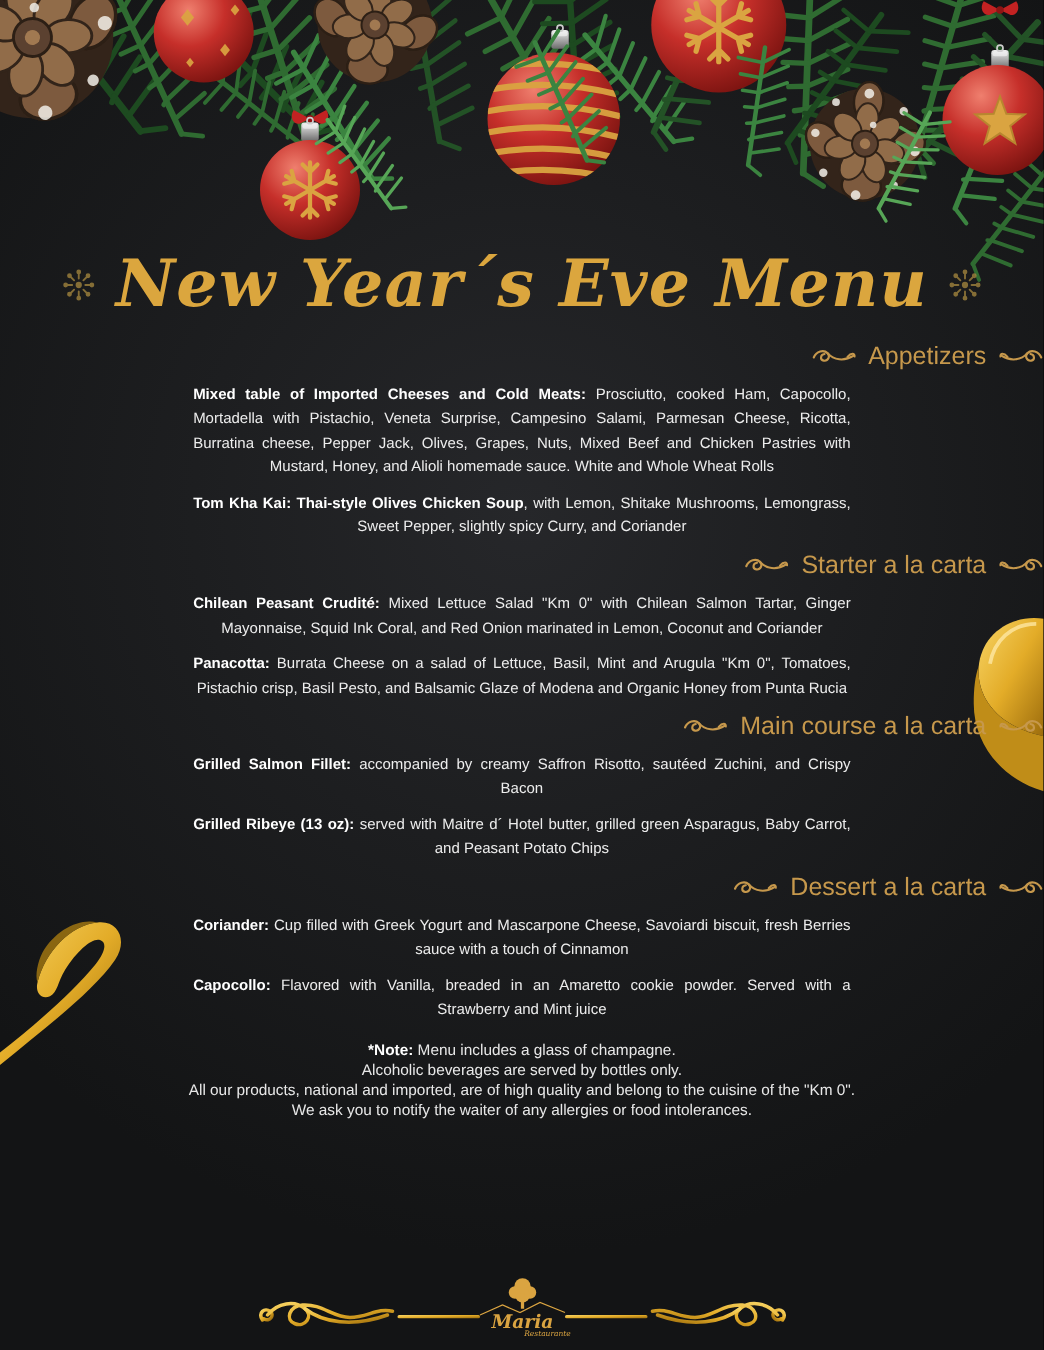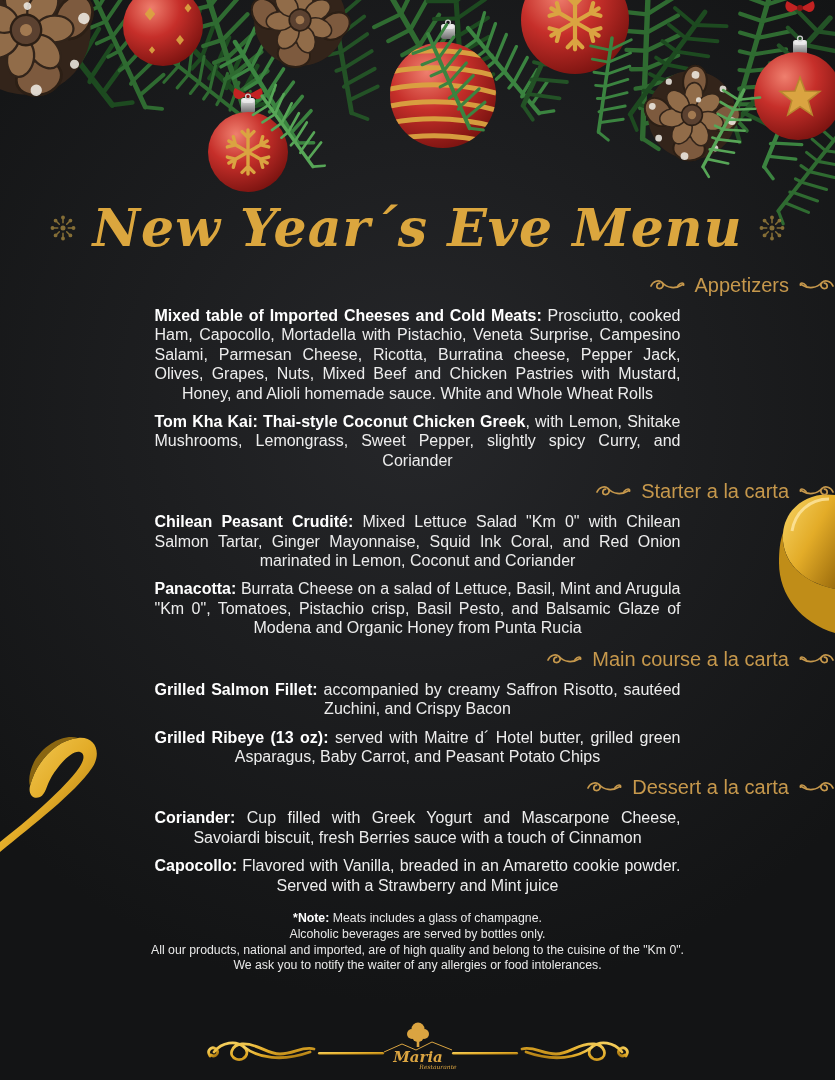--- a/index.html
+++ b/index.html
@@ -18,21 +18,21 @@
     font-family:"DejaVu Serif", serif;font-style:italic;font-weight:bold;
     font-size:52px;line-height:72px;color:#DBA63E;letter-spacing:1px;margin:0;
   }
   .sparkle{opacity:.75;}
   .section-head{
     display:flex;align-items:center;justify-content:flex-end;gap:9px;
     color:#C6984C;font-size:20px;font-weight:400;margin:10px 0 7px;
   }
   .flourish{color:#C6984C;}
   .flourish.mir{transform:scaleX(-1);}
-  .col{width:526px;margin:0 auto;color:#EDEDED;font-size:16px;line-height:19.4px;
+  .col{width:526px;margin:0 auto;color:#EDEDED;font-size:12px;line-height:19.4px;
        text-align:justify;text-align-last:center;}
   .col p{margin:9px 0;}
   .col b{color:#FFFFFF;}
   .notes{width:540px;margin:16px auto 0;color:#E8E8E8;font-size:12.3px;line-height:15.8px;
          text-align:center;text-align-last:center;}
   .notes b{color:#FFFFFF;}
   .divider{position:absolute;top:1022px;left:50%;transform:translateX(-50%);}
 </style>
 </head>
 <body>
@@ -281,21 +281,21 @@
       <svg class="flourish" width="37" height="15" viewBox="0 0 37 15">
           <use href="#flourishg"></use>
         </svg>
       <span>Appetizers</span>
       <svg class="flourish mir" width="37" height="15" viewBox="0 0 37 15">
           <use href="#flourishg"></use>
         </svg>
     </div>
     <div class="col">
       <p><b>Mixed table of Imported Cheeses and Cold Meats:</b><span> Prosciutto, cooked Ham, Capocollo, Mortadella with Pistachio, Veneta Surprise, Campesino Salami, Parmesan Cheese, Ricotta, Burratina cheese, Pepper Jack, Olives, Grapes, Nuts, Mixed Beef and Chicken Pastries with Mustard, Honey, and Alioli homemade sauce. White and Whole Wheat Rolls</span></p>
-      <p><b>Tom Kha Kai: Thai-style Coconut Chicken Greek</b><span>, with Lemon, Shitake Mushrooms, Lemongrass, Sweet Pepper, slightly spicy Curry, and Coriander</span></p>
+      <p><b>Tom Kha Kai: Thai-style Olives Chicken Soup</b><span>, with Lemon, Shitake Mushrooms, Lemongrass, Sweet Pepper, slightly spicy Curry, and Coriander</span></p>
     </div>
 
     <div class="section-head">
       <svg class="flourish" width="37" height="15" viewBox="0 0 37 15">
           <use href="#flourishg"></use>
         </svg>
       <span>Starter a la carta</span>
       <svg class="flourish mir" width="37" height="15" viewBox="0 0 37 15">
           <use href="#flourishg"></use>
         </svg>
@@ -327,21 +327,21 @@
       <svg class="flourish mir" width="37" height="15" viewBox="0 0 37 15">
           <use href="#flourishg"></use>
         </svg>
     </div>
     <div class="col">
       <p><b>Coriander:</b><span> Cup filled with Greek Yogurt and Mascarpone Cheese, Savoiardi biscuit, fresh Berries sauce with a touch of Cinnamon</span></p>
       <p><b>Capocollo:</b><span> Flavored with Vanilla, breaded in an Amaretto cookie powder. Served with a Strawberry and Mint juice</span></p>
     </div>
 
     <div class="notes">
-      <div><b>*Note:</b><span> Meats includes a glass of champagne.</span></div>
+      <div><b>*Note:</b><span> Menu includes a glass of champagne.</span></div>
       <div>Alcoholic beverages are served by bottles only.</div>
       <div>All our products, national and imported, are of high quality and belong to the cuisine of the "Km 0".</div>
       <div>We ask you to notify the waiter of any allergies or food intolerances.</div>
     </div>
   </div>
 
   <svg class="divider" width="424" height="58" viewBox="0 0 424 58">
     <use href="#swirl"></use>
     <use href="#swirl" transform="translate(424 0) scale(-1 1)"></use>
     <rect x="112" y="30" width="66" height="2.6" rx="1.3" fill="url(#goldg)"></rect>

